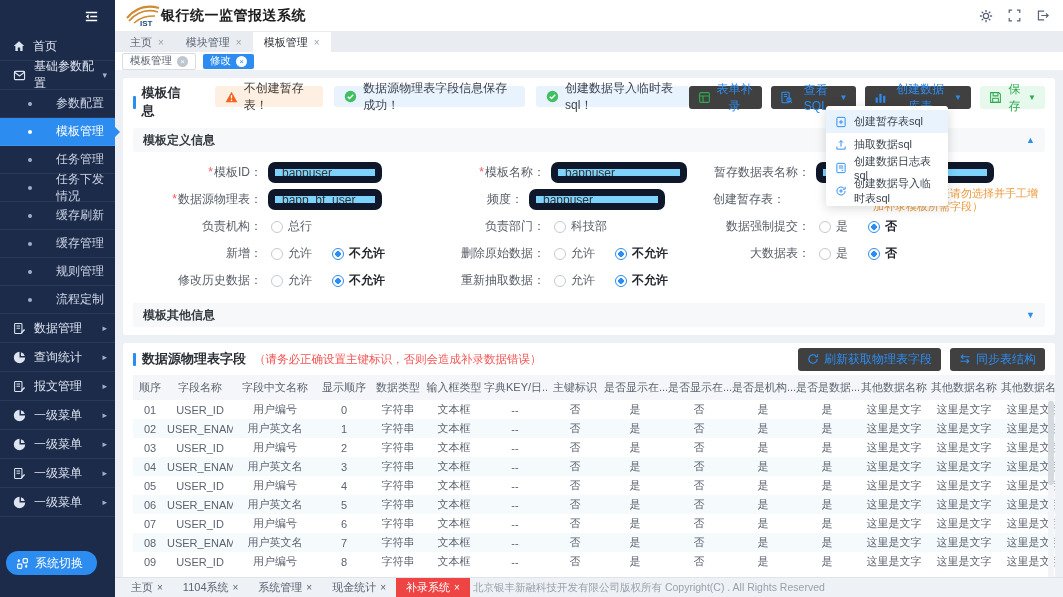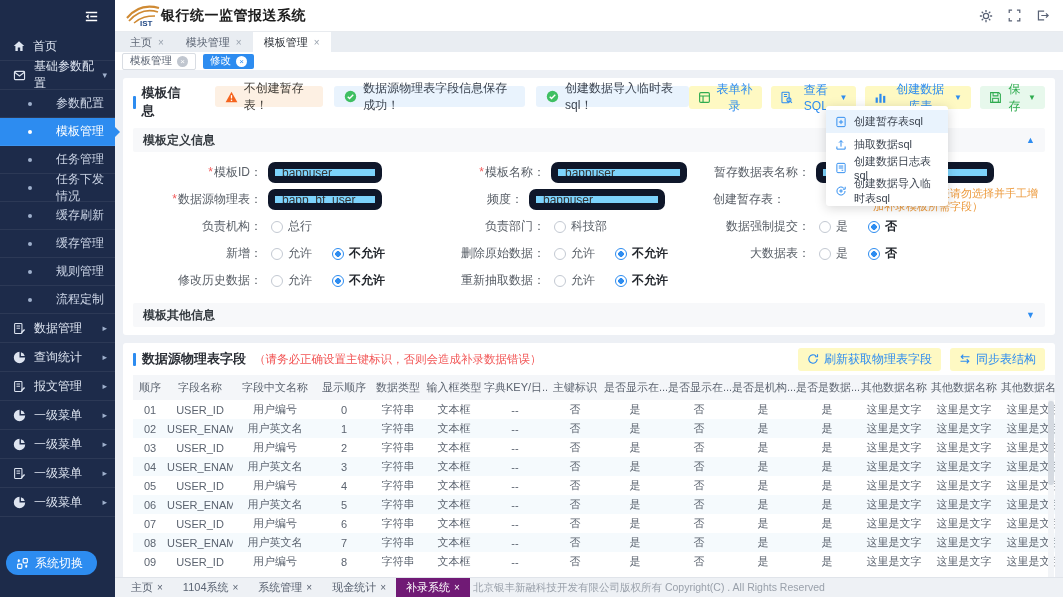--- a/index.html
+++ b/index.html
@@ -46,21 +46,21 @@
   .p1{padding-bottom:8px;margin-bottom:8px}
   .p1-head{height:32px;display:flex;padding:8px 10px}
   .sec-title{display:flex;align-items:center;gap:6px;font-size:13px;font-weight:bold;color:#2b2f36}
   .sec-bar{width:3px;height:13px;background:#2d8cf0;border-radius:1px}
   .badges{display:flex;gap:11px;margin-left:28px}
   .badge{display:flex;align-items:center;gap:6px;height:21px;padding:0 10px;border-radius:3px;font-size:12px;color:#44403b}
   .badge.warning{background:#fdf0e3}
   .badge.success{background:#e9f3fd;color:#3c4450}
   .actions{margin-left:auto;display:flex;gap:9px}
   .abtn{display:flex;align-items:center;gap:5px;height:23px;padding:0 9px;border-radius:3px;font-size:12px;cursor:pointer;border:none}
-  .abtn.blue{background:#fef9c3;color:#2d8cf0}
+  .abtn.blue{background:#404040;color:#2d8cf0}
   .abtn.green{background:#e7f8ec;color:#2fab4f}
   .caret{font-size:8px;margin-left:1px}
   .subbar{height:24px;background:#f7f8fa;margin:2px 10px 7px;display:flex;align-items:center;padding:0 10px;
           font-size:12px;font-weight:600;color:#33393f;border-radius:2px}
   .subbar.last{margin-top:9px;margin-bottom:0}
   .collapse{margin-left:auto;color:#2d8cf0;font-size:9px;cursor:pointer}
   .form{padding:0 10px}
   .frow{display:flex;align-items:center;height:27px}
   .fcell{display:flex;align-items:center;box-sizing:border-box}
   .fcell.c1{width:287px}.fcell.c2{width:270px}.fcell.c3{flex:1}
@@ -90,21 +90,21 @@
   .vthumb{position:absolute;right:1px;top:58px;width:6px;height:84px;background:#d5dae1;border-radius:3px;cursor:pointer}
   
   .dropdown{position:absolute;left:826px;top:106px;width:122px;background:#fff;border-radius:3px;
             box-shadow:0 2px 12px rgba(0,0,0,.16);padding:4px 0;z-index:60}
   .ditem{display:flex;align-items:center;gap:7px;height:23px;padding:0 9px;font-size:11px;color:#3c4450;cursor:pointer}
   .ditem.active{background:#e9f3fd}
   
   .bottombar{position:absolute;left:115px;right:0;bottom:0;height:20px;background:#eef1f5;border-top:1px solid #e0e4ea;
              display:flex;align-items:center;padding-left:6px;box-sizing:border-box;font-size:11px;color:#5a6372;z-index:25}
   .btab{display:flex;align-items:center;gap:4px;height:20px;padding:0 10px;cursor:pointer}
-  .btab.active{background:#701a75;color:#fff}
+  .btab.active{background:#ef4444;color:#fff}
   .btab .x{font-size:10px}
   .copyright{position:absolute;left:358px;font-size:10.5px;color:#9aa1ab;white-space:nowrap}
 </style>
 </head>
 <body>
 
 <aside class="sidebar">
   <div class="sb-top">
     <span class="ic" id="fold-ic">
         <svg width="15" height="13" viewBox="0 0 18 16">

